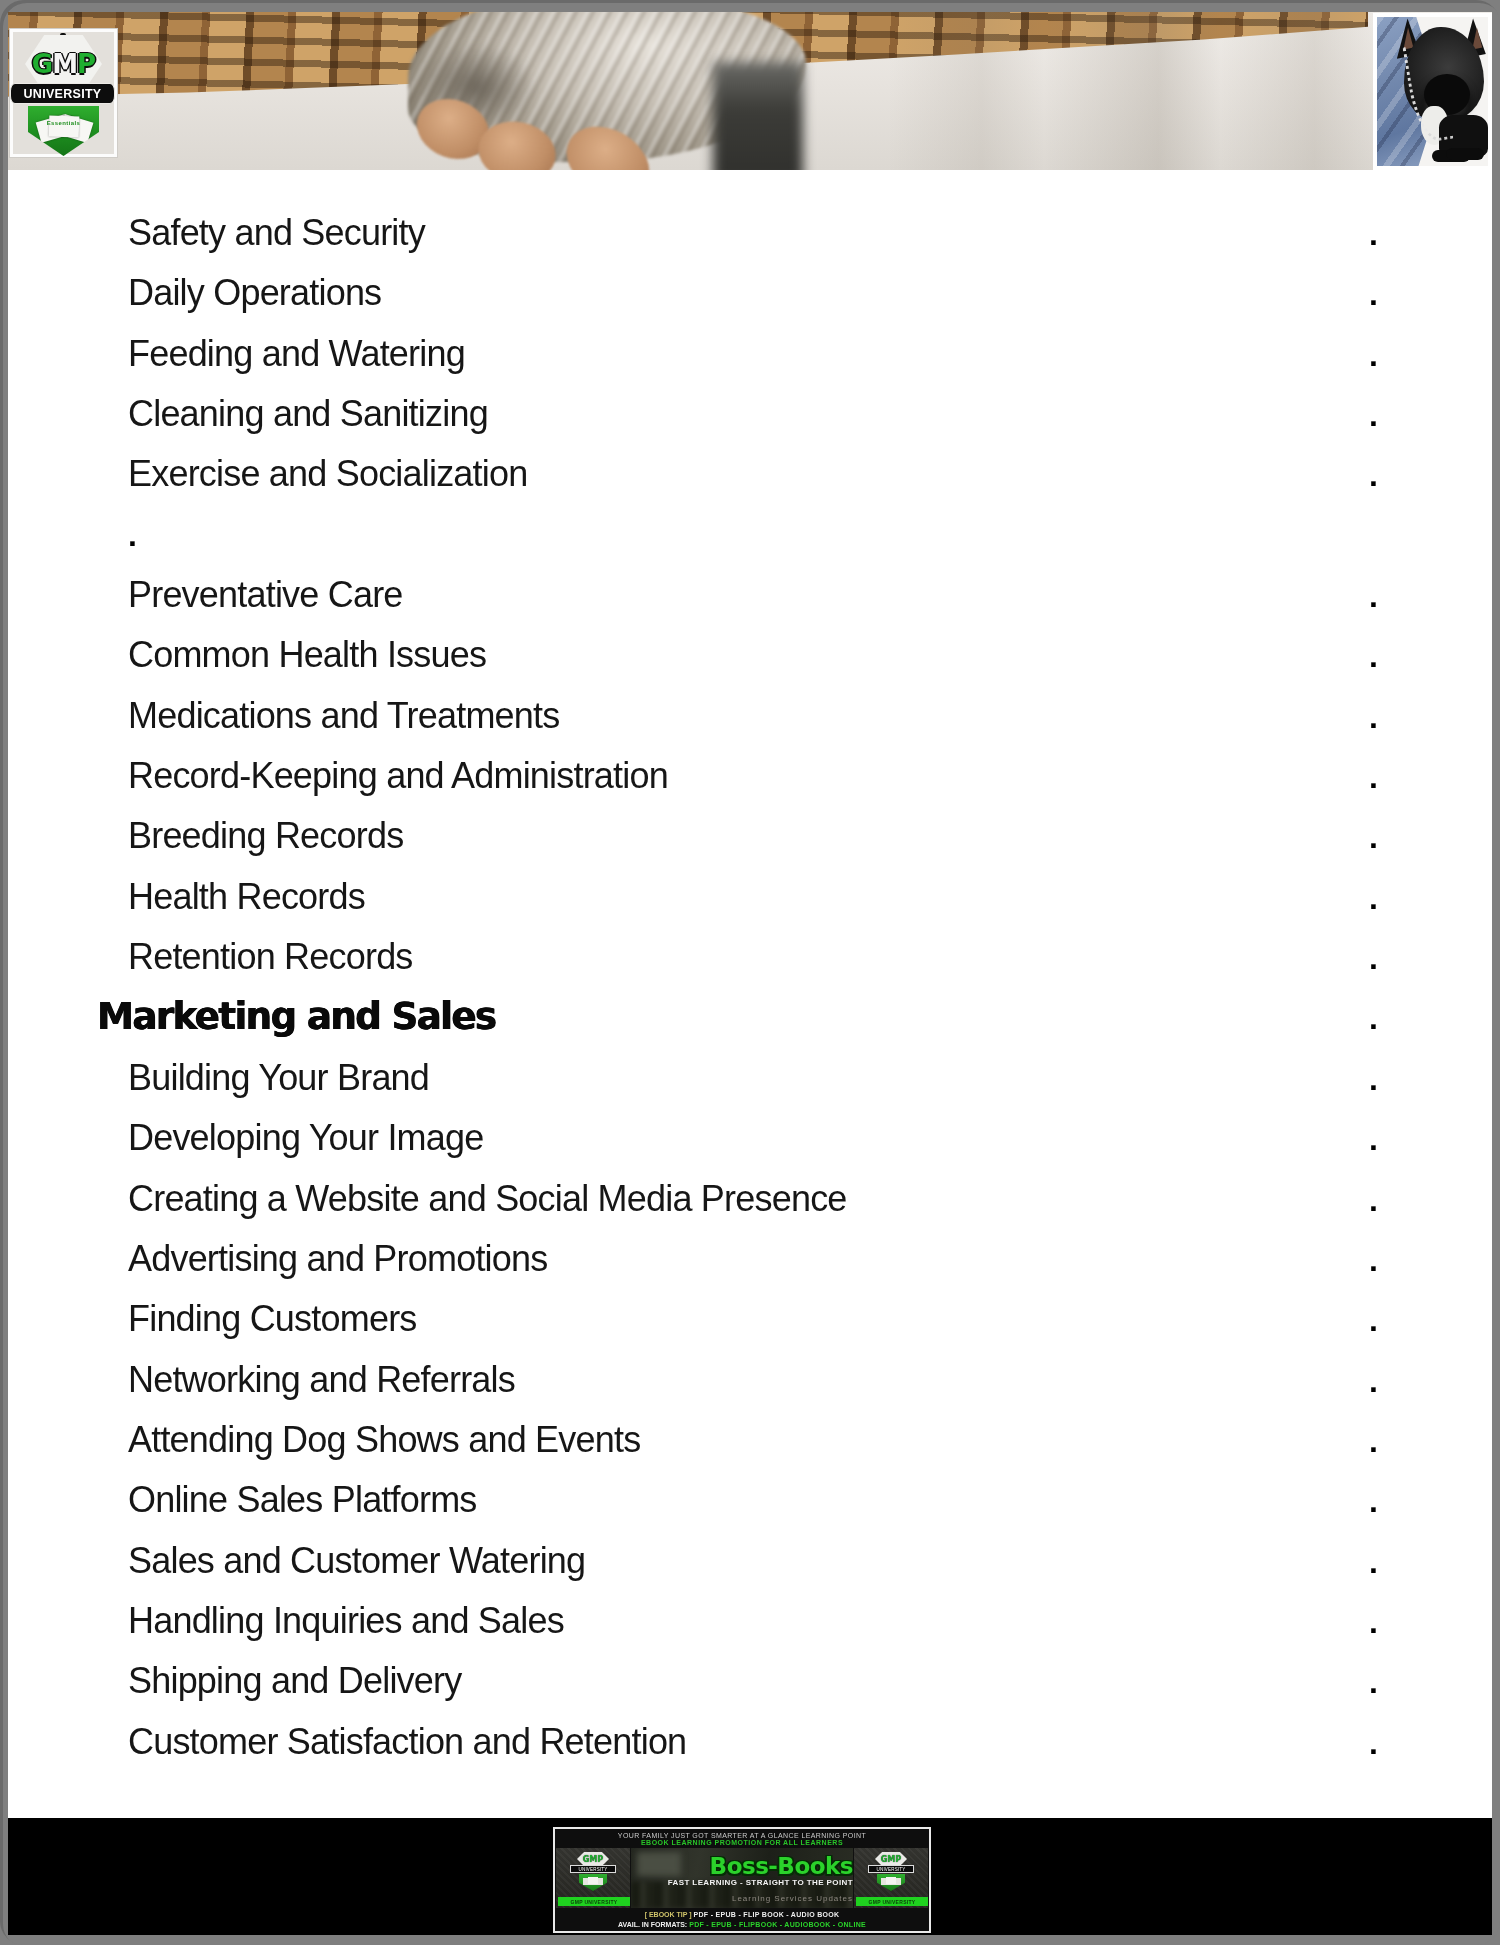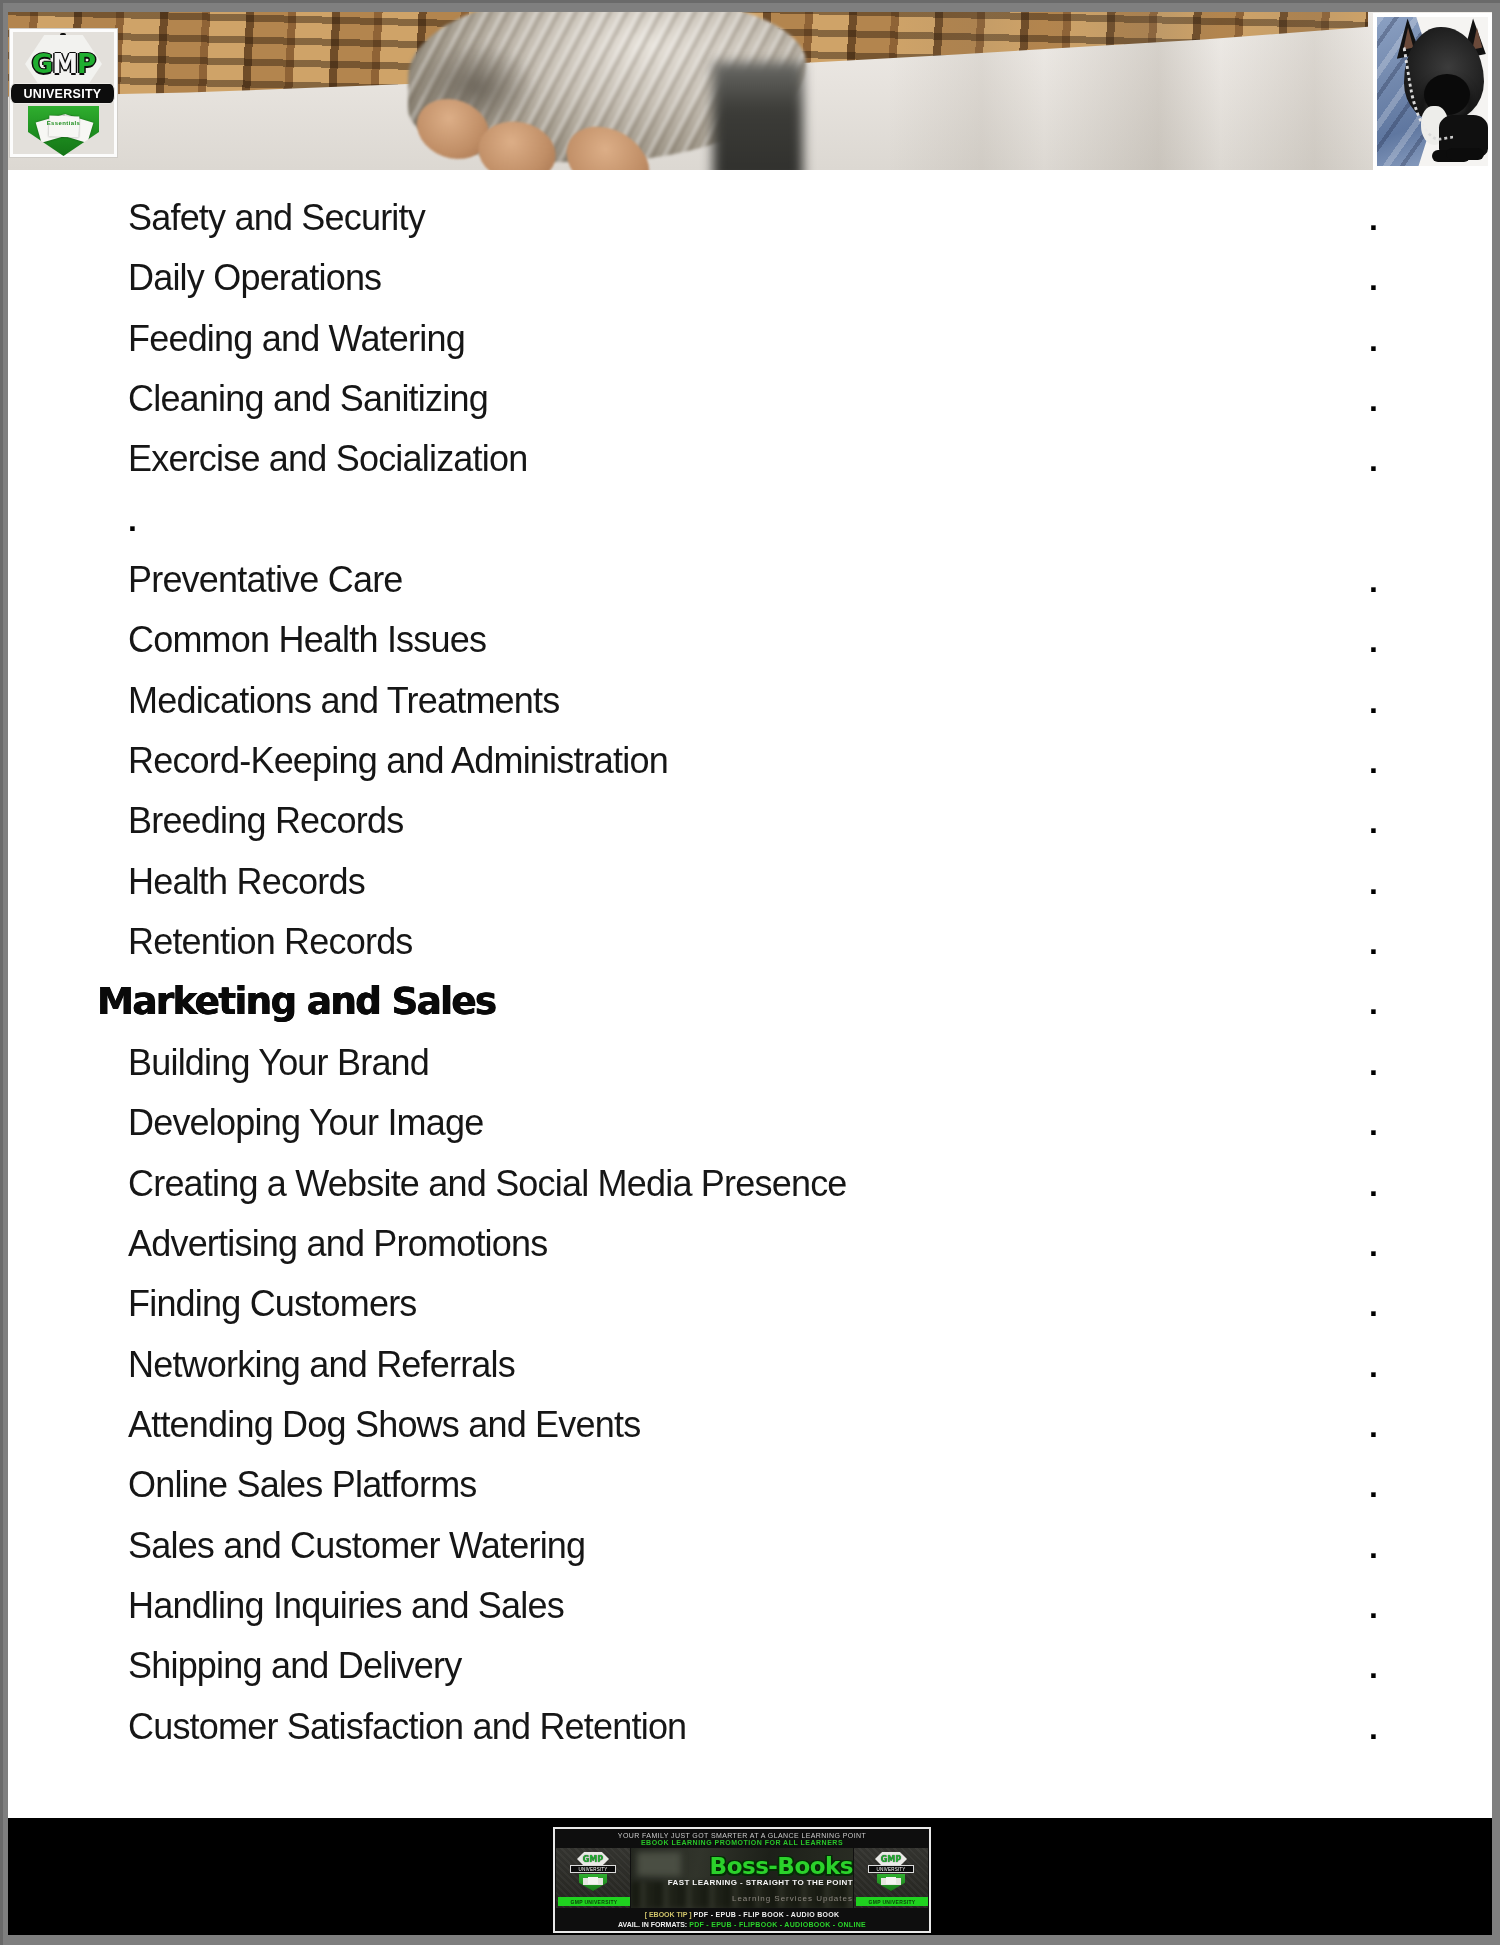--- a/index.html
+++ b/index.html
@@ -1,18 +1,18 @@
 <!DOCTYPE html>
 <html><head>
 <meta charset="utf-8">
 <style>
   html,body{margin:0;padding:0;width:1500px;height:1945px;background:#7f7f7f;overflow:hidden;
             font-family:"Liberation Sans",sans-serif;}
   #stage{position:absolute;inset:0;width:1500px;height:1945px;background:#7f7f7f;
-         box-shadow:inset 3px 3px 0 #6a6a6a;}
+         box-shadow:inset 3px 3px 0 #6a6a6a;border-radius:24px;}
 
   
   #header-photo{position:absolute;left:8px;top:12px;width:1484px;height:158px;overflow:hidden;
     background:linear-gradient(180deg,#efece8 0%,#e7e3de 45%,#dcd8d2 100%);
     border-bottom:1px solid #c9c5c0;}
   .basket{position:absolute;left:-12px;top:0;width:1372px;height:106px;
     background:
       repeating-linear-gradient(1.5deg, rgba(46,28,12,0) 0 15px, rgba(46,28,12,.45) 15px 22px),
       repeating-linear-gradient(93deg,#b3854e 0 34px,#8f6336 34px 42px,#cfa368 42px 78px,#6f4c28 78px 86px),
       linear-gradient(#b98f5a,#9c7242);
@@ -84,21 +84,21 @@
   .jowl{position:absolute;left:44%;top:52%;width:36%;height:16%;background:#3f3f3f;border-radius:50%;filter:blur(2px);}
   .chest{position:absolute;left:40%;top:60%;width:24%;height:26%;background:#ededea;border-radius:45% 45% 50% 50%;}
   .dog-leg{position:absolute;left:56%;top:66%;width:44%;height:28%;background:#101010;border-radius:30% 30% 20% 20%;}
   .toes{position:absolute;left:62%;top:88%;width:34%;height:8%;background:#0c0c0c;border-radius:6px;
     box-shadow:-14px 2px 0 #0c0c0c;}
   .chain{position:absolute;left:30%;top:18%;width:30%;height:64%;border-left:3px dotted #eaeaea;
     border-bottom:3px dotted #d9d9d9;border-radius:0 0 0 62%;transform:rotate(-9deg);opacity:.92;}
 
   
   #page-white{position:absolute;left:8px;top:170px;width:1484px;height:1648px;background:#ffffff;}
-  #toc-list{padding-top:18px;}
+  #toc-list{padding-top:33px;}
   .toc-row{display:flex;justify-content:space-between;align-items:baseline;height:60.35px;
     line-height:60.35px;padding-right:114px;box-sizing:border-box;}
   .lvl2{padding-left:120px;}
   .lvl1{padding-left:89px;}
   .toc-label{font-size:36px;letter-spacing:-.8px;color:#161616;white-space:nowrap;}
   .lvl1 .toc-label{font-family:"DejaVu Sans",sans-serif;font-weight:bold;font-size:37px;
     letter-spacing:-1.5px;color:#0a0a0a;text-shadow:.6px 0 0 #0a0a0a,-.3px 0 0 #0a0a0a;}
   .toc-dot{font-size:32px;font-weight:bold;color:#000;}
 
   

